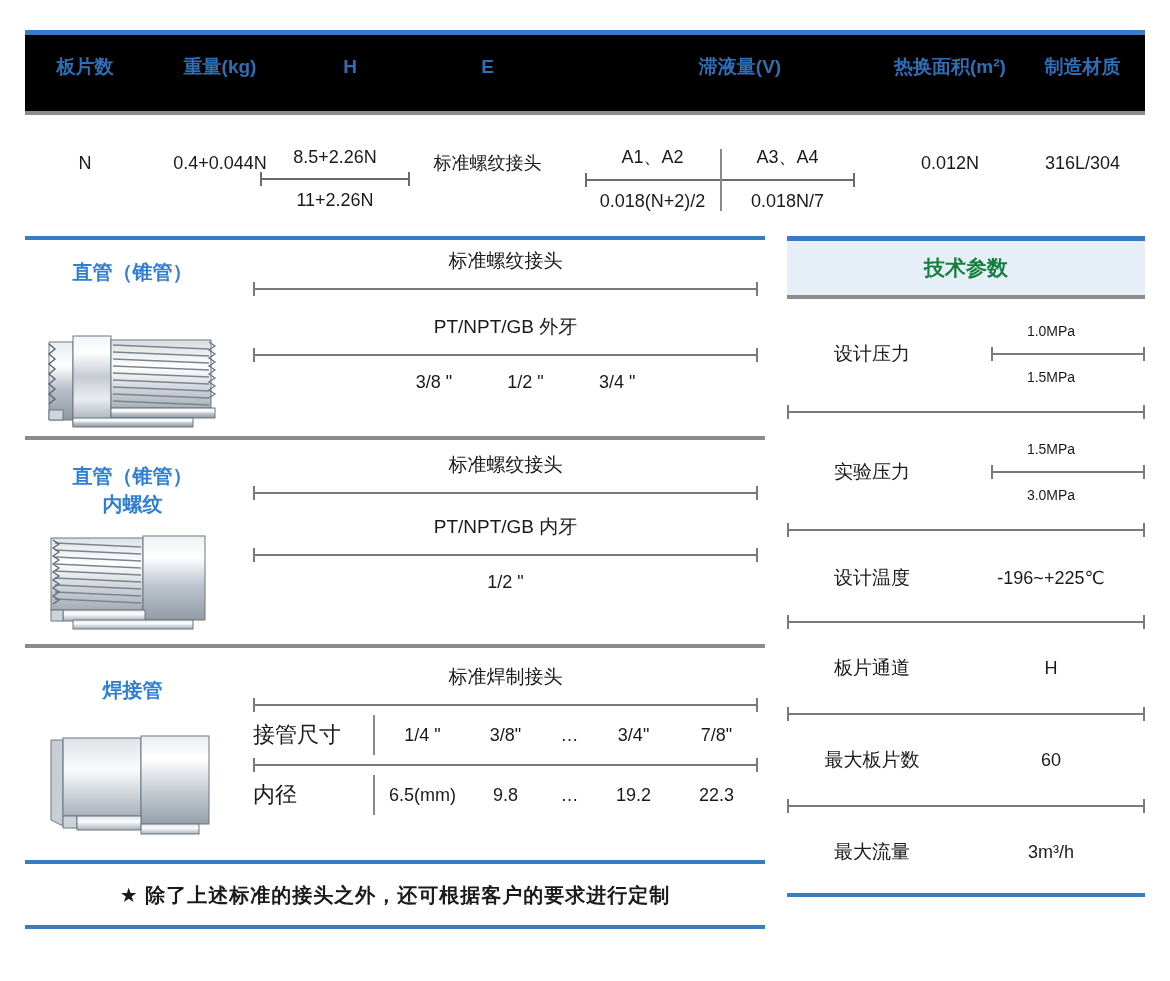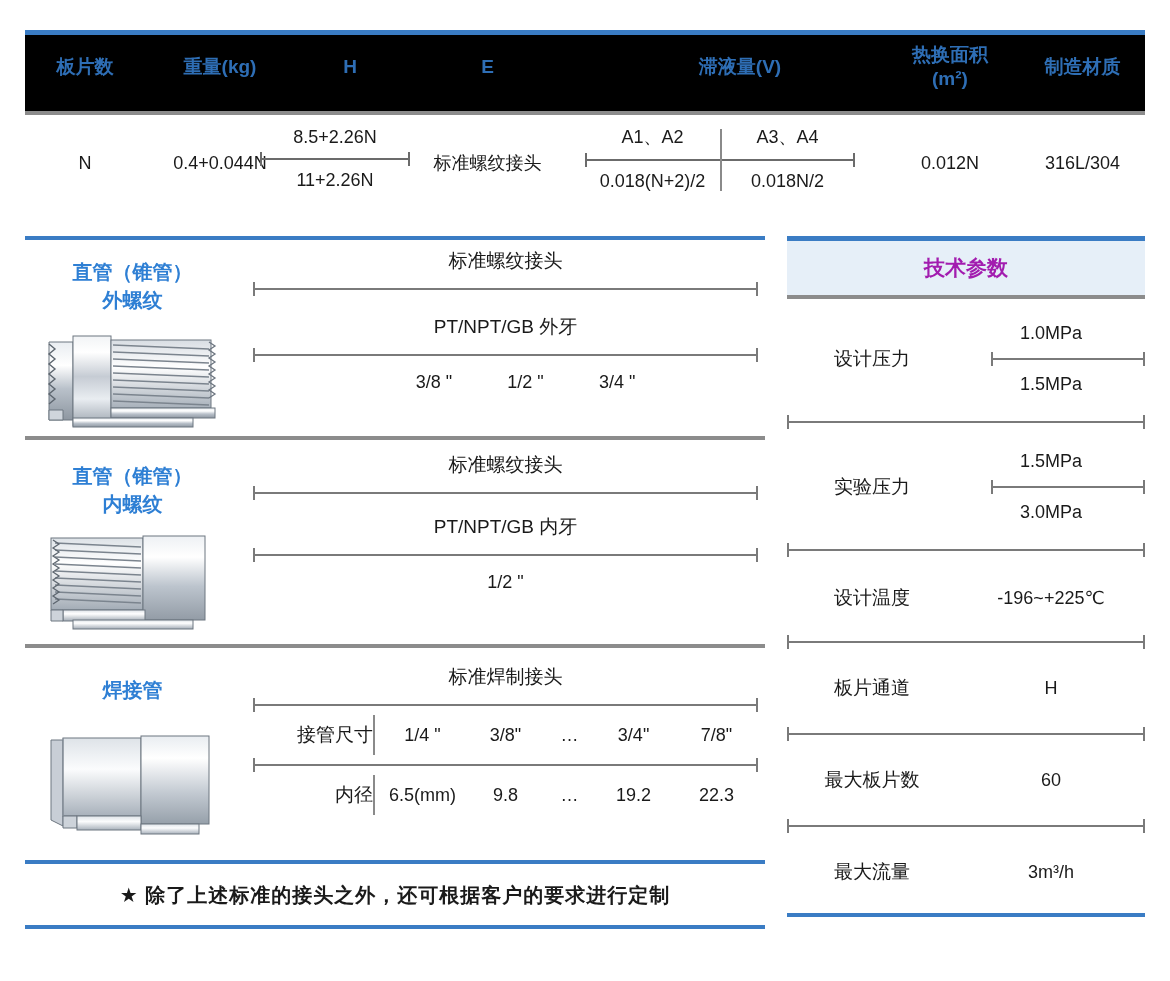--- a/index.html
+++ b/index.html
@@ -31,21 +31,21 @@
     text-align:center;line-height:1.25;
   }
   .spec-body{position:relative;height:96px;}
   .spec-body .cell{
     position:absolute;
     display:flex;align-items:center;justify-content:center;
     font-size:18px;text-align:center;
   }
 
   
-  .brk{position:absolute;}
+  .brk{position:absolute;margin-top:20px;}
   .brk .lbl-top,.brk .lbl-bot{
     text-align:center;font-size:18px;white-space:nowrap;
   }
   .brk .bar{
     position:relative;height:14px;margin:4px 0;
   }
   .brk .bar::before{
     content:"";position:absolute;left:0;right:0;top:6px;height:2px;background:#6b6b6b;
   }
   .brk .bar .tick{
@@ -71,43 +71,43 @@
   .dim-cap{text-align:center;font-size:19px;margin-bottom:8px;white-space:nowrap;}
   .dim-bar{position:relative;height:14px;}
   .dim-bar::before{content:"";position:absolute;left:0;right:0;top:6px;height:2px;background:#7a7a7a;}
   .dim-bar .tick{position:absolute;top:0;width:2px;height:14px;background:#7a7a7a;}
   .dim-bar .tick.l{left:0;}
   .dim-bar .tick.r{right:0;}
   .dim-vals{display:flex;font-size:18px;margin-top:10px;}
   .dim-vals span{text-align:center;white-space:nowrap;}
 
   .size-row{position:relative;display:flex;align-items:center;height:46px;}
-  .size-row .rlabel{width:120px;text-align:right;font-size:19px;}
+  .size-row .rlabel{width:120px;text-align:left;font-size:22px;}
   .size-row .vdiv{width:2px;height:40px;background:#8a8a8a;margin:0 6px 0 0;}
   .size-row .vals{display:flex;flex:1;font-size:18px;}
   .size-row .vals span{text-align:center;white-space:nowrap;}
 
   .footnote{
     text-align:center;font-size:20px;font-weight:bold;
     padding:18px 0 16px;letter-spacing:1px;
   }
 
   
   .right-panel{position:absolute;left:787px;top:236px;width:358px;}
   .rp-head{
     background:#e6eff8;height:54px;
     display:flex;align-items:center;justify-content:center;
-    color:#a21caf;font-size:21px;font-weight:bold;
+    color:#15803d;font-size:21px;font-weight:bold;
   }
   .rp-row{position:relative;}
   .rp-inner{display:flex;align-items:center;}
   .rp-label{width:170px;text-align:center;font-size:19px;}
   .rp-value{flex:1;text-align:center;font-size:18px;white-space:nowrap;}
   .rp-rangeblock{flex:1;}
-  .rp-rangeblock .v{text-align:center;font-size:18px;}
+  .rp-rangeblock .v{text-align:center;font-size:14px;}
   .rp-rangeblock .minibar{position:relative;height:14px;margin:8px 0 8px 0;}
   .rp-rangeblock .minibar::before{content:"";position:absolute;left:18%;right:0;top:6px;height:2px;background:#7a7a7a;}
   .rp-rangeblock .minibar .tick{position:absolute;top:0;width:2px;height:14px;background:#7a7a7a;}
   .rp-rangeblock .minibar .tick.l{left:18%;}
   .rp-rangeblock .minibar .tick.r{right:0;}
 
   .rp-sep{position:relative;height:14px;}
   .rp-sep::before{content:"";position:absolute;left:0;right:0;top:6px;height:2px;background:#7a7a7a;}
   .rp-sep .tick{position:absolute;top:0;width:2px;height:14px;background:#7a7a7a;}
   .rp-sep .tick.l{left:0;}
@@ -123,21 +123,21 @@
 
   <div class="spec-table">
     <div class="blue-rule"></div>
 
     <div class="spec-head">
       <div class="cell" style="left:0;width:120px;">板片数</div>
       <div class="cell" style="left:120px;width:150px;">重量(kg)</div>
       <div class="cell" style="left:270px;width:110px;">H</div>
       <div class="cell" style="left:380px;width:165px;">E</div>
       <div class="cell" style="left:560px;width:310px;">滞液量(V)</div>
-      <div class="cell" style="left:855px;width:140px;flex-direction:column;">
+      <div class="cell" style="left:855px;width:140px;">
         <span>热换面积</span>
         <span>(m²)</span>
       </div>
       <div class="cell" style="left:995px;width:125px;">制造材质</div>
     </div>
 
     <div class="grey-rule"></div>
 
     <div class="spec-body">
       <div class="cell" style="left:0;width:120px;top:0;height:96px;">N</div>
@@ -159,37 +159,36 @@
           <div style="flex:1;text-align:center;font-size:18px;">A1、A2</div>
           <div style="flex:1;text-align:center;font-size:18px;">A3、A4</div>
         </div>
         <div class="bar">
           <div class="tick l"></div>
           <div class="tick mid"></div>
           <div class="tick r"></div>
         </div>
         <div style="display:flex;">
           <div style="flex:1;text-align:center;font-size:18px;">0.018(N+2)/2</div>
-          <div style="flex:1;text-align:center;font-size:18px;">0.018N/2</div>
+          <div style="flex:1;text-align:center;font-size:18px;">0.018N/7</div>
         </div>
       </div>
 
       <div class="cell" style="left:855px;width:140px;top:0;height:96px;">0.012N</div>
       <div class="cell" style="left:995px;width:125px;top:0;height:96px;">316L/304</div>
     </div>
   </div>
 
   <div class="left-panel">
 
     <div class="sec">
       <div class="sec-head-rule"></div>
       <div class="sec-body" style="height:196px;">
         <div class="sec-title" style="top:18px;">
           <div>直管（锥管）</div>
-          <div>外螺纹</div>
         </div>
 
         <div class="fitting" style="left:18px;top:84px;">
           <svg width="185" height="105" viewBox="0 0 185 105">
             <defs>
               <linearGradient id="g1" x1="0" y1="0" x2="0" y2="1">
                 <stop offset="0%" stop-color="#f2f4f6"></stop>
                   <stop offset="18%" stop-color="#ffffff"></stop>
                 <stop offset="45%" stop-color="#c6ccd4"></stop>
                   <stop offset="70%" stop-color="#e9edf1"></stop>

